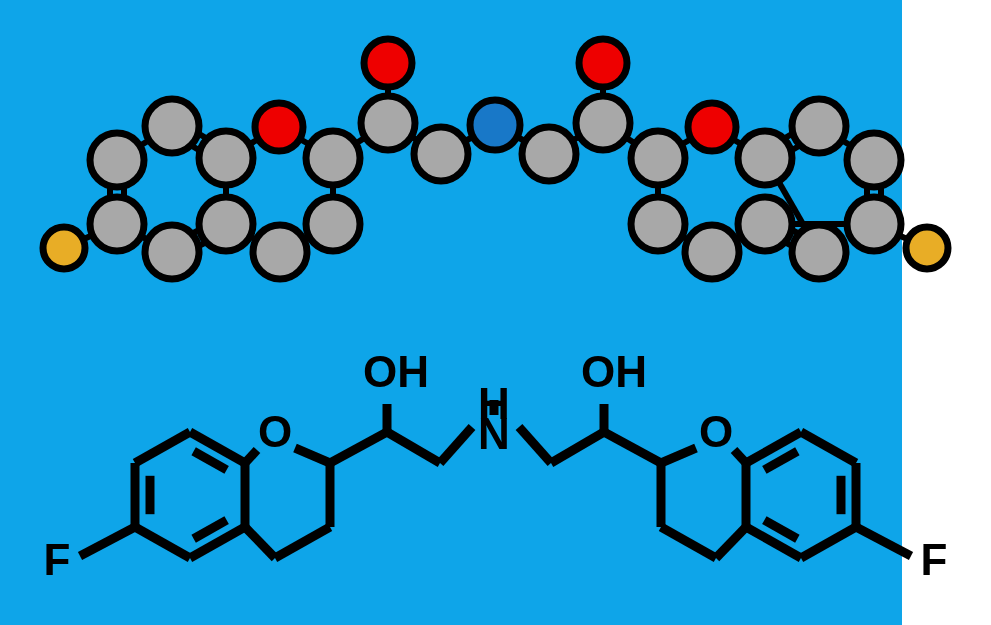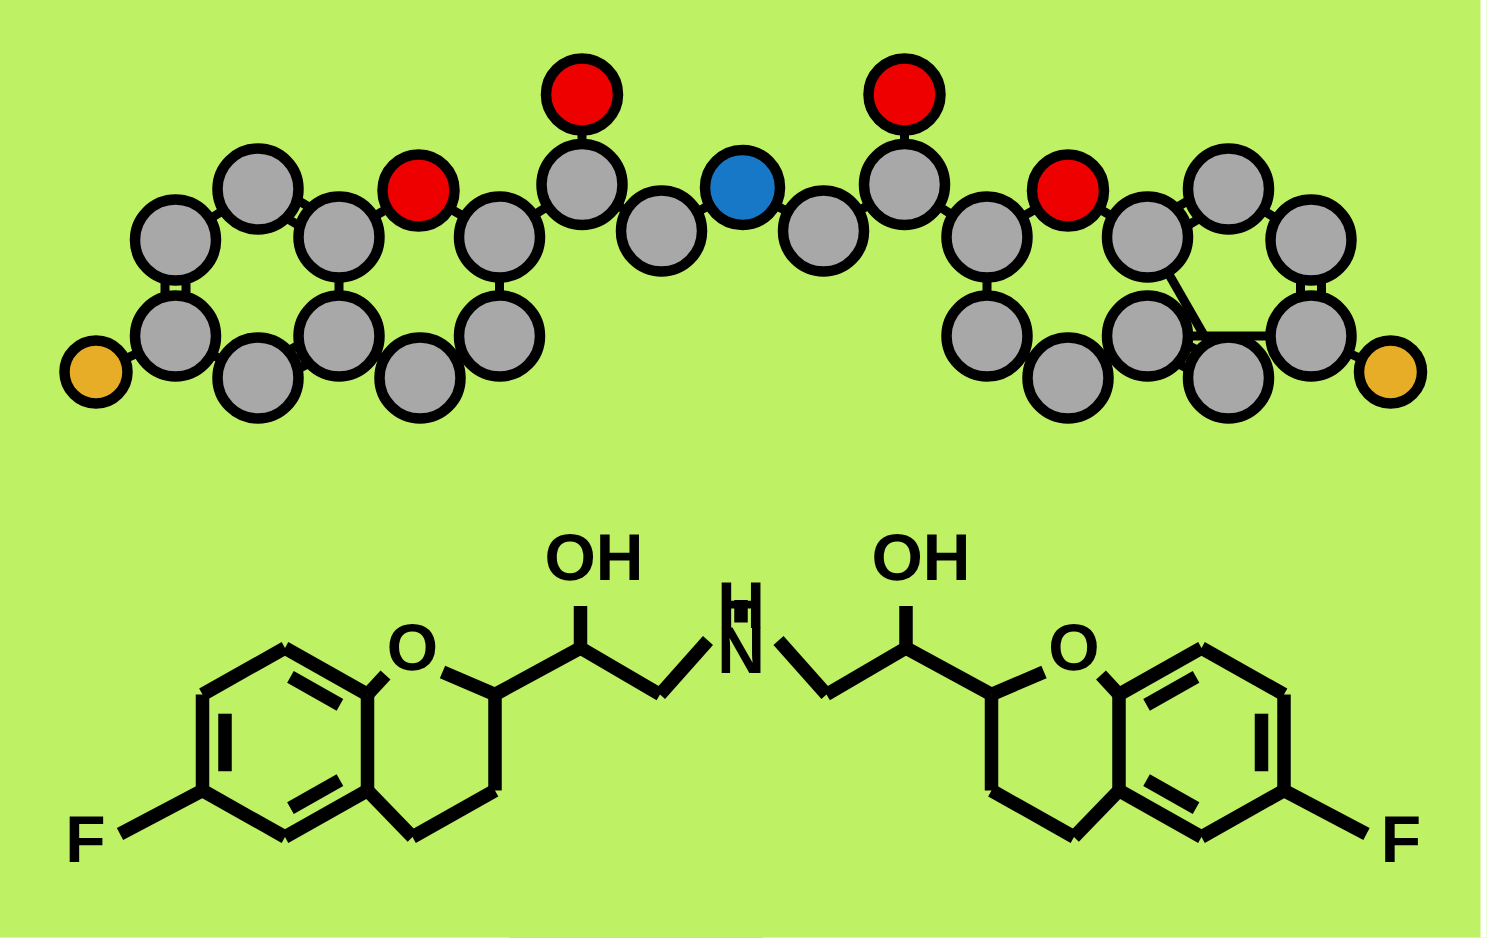--- a/index.html
+++ b/index.html
@@ -9,23 +9,23 @@
     background: #ffffff;
   }
   body {
     width: 991px;
     height: 625px;
     overflow: hidden;
     font-family: "Liberation Sans", sans-serif;
   }
   #figure {
     position: relative;
-    width: 987px;
+    width: 902px;
     height: 625px;
-    background: #bef264;
+    background: #0ea5e9;
   }
   svg.layer {
     position: absolute;
     top: 0;
     left: 0;
     width: 991px;
     height: 625px;
     display: block;
   }
   .atom-circle {

